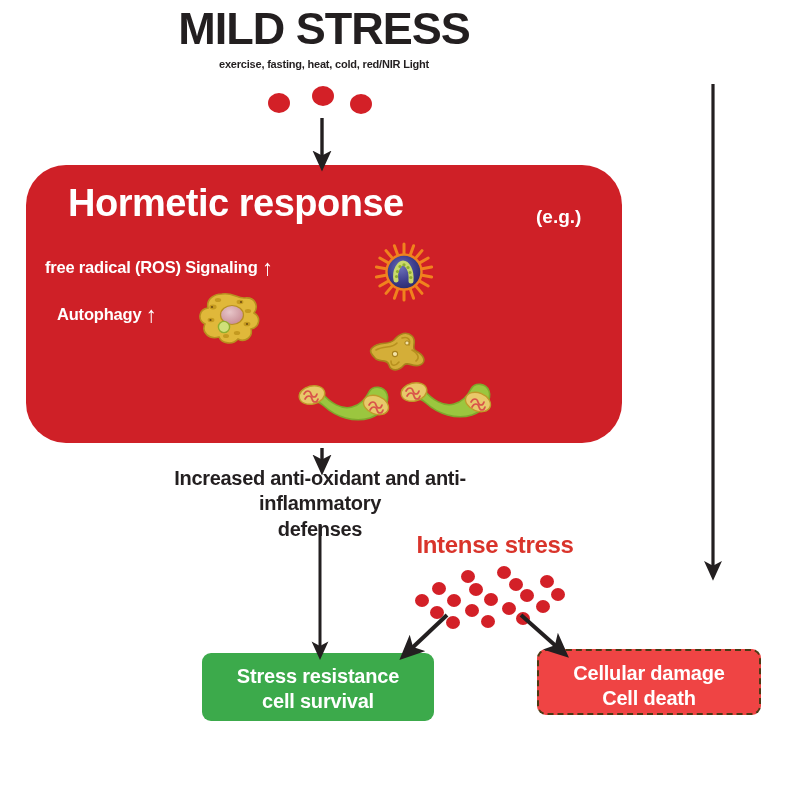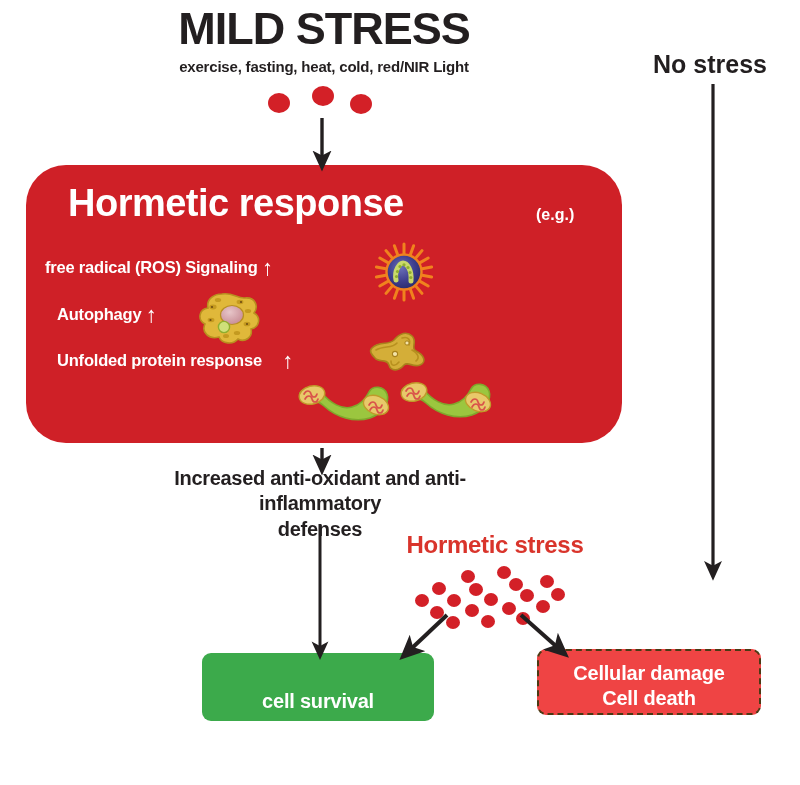--- a/index.html
+++ b/index.html
@@ -26,21 +26,21 @@
     text-align: center;
     font-size: 45px;
     font-weight: bold;
     letter-spacing: -1px;
     color: #231f20;
     line-height: 1;
   }
   #mild-stress-subtitle {
     left: 0; top: 58px; width: 648px;
     text-align: center;
-    font-size: 15px;
+    font-size: 11px;
     font-weight: bold;
     color: #231f20;
     letter-spacing: -0.2px;
   }
   #no-stress-title {
     left: 620px; top: 50px; width: 180px;
     text-align: center;
     font-size: 25px;
     font-weight: bold;
     color: #231f20;
@@ -55,21 +55,21 @@
   }
   #hormetic-heading {
     left: 68px; top: 182px;
     font-size: 38px;
     font-weight: bold;
     color: #ffffff;
     letter-spacing: -0.5px;
   }
   #hormetic-eg {
     left: 536px; top: 206px;
-    font-size: 16px;
+    font-size: 19px;
     font-weight: bold;
     color: #ffffff;
   }
   .horm-item {
     font-size: 16.5px;
     font-weight: bold;
     color: #ffffff;
     white-space: nowrap;
     letter-spacing: -0.2px;
   }
@@ -150,47 +150,42 @@
     pointer-events: none;
   }
 </style>
 </head>
 <body>
 
 <div id="canvas">
 
   <div class="abs" id="mild-stress-title">MILD STRESS</div>
   <div class="abs" id="mild-stress-subtitle">exercise, fasting, heat, cold, red/NIR Light</div>
-  <div class="abs" id="no-stress-title">No stress</div>
 
   <div class="abs" id="mild-stress-dots" style="left:0;top:0;width:800px;height:785px;">
       <div class="dot big" style="left: 268px; top: 93px;"></div>
       <div class="dot big" style="left: 312px; top: 86px;"></div>
       <div class="dot big" style="left: 350px; top: 94px;"></div>
     </div>
 
   <div class="abs" id="hormetic-panel"></div>
   <div class="abs" id="hormetic-heading">Hormetic response</div>
   <div class="abs" id="hormetic-eg">(e.g.)</div>
 
   <div class="abs horm-item" id="item-ros">
     <span>free radical (ROS) Signaling</span>
     <span class="up-arrow-glyph">↑</span>
   </div>
   <div class="abs horm-item" id="item-auto">
     <span>Autophagy</span>
     <span class="up-arrow-glyph">↑</span>
   </div>
-  <div class="abs horm-item" id="item-upr">
-    <span>Unfolded protein response</span>
-    <span class="up-arrow-glyph" style="margin-left:16px">↑</span>
-  </div>
 
   <div class="abs" id="defenses-text"><span>Increased anti-oxidant and anti-inflammatory</span><br><span>defenses</span></div>
-  <div class="abs" id="intense-stress-title">Hormetic stress</div>
+  <div class="abs" id="intense-stress-title">Intense stress</div>
 
   <div class="abs" id="intense-stress-dots" style="left:0;top:0;width:800px;height:785px;">
       <div class="dot small" style="left: 461px; top: 570px;"></div>
       <div class="dot small" style="left: 497px; top: 566px;"></div>
       <div class="dot small" style="left: 432px; top: 582px;"></div>
       <div class="dot small" style="left: 469px; top: 583px;"></div>
       <div class="dot small" style="left: 509px; top: 578px;"></div>
       <div class="dot small" style="left: 540px; top: 575px;"></div>
       <div class="dot small" style="left: 415px; top: 594px;"></div>
       <div class="dot small" style="left: 447px; top: 594px;"></div>
@@ -201,21 +196,21 @@
       <div class="dot small" style="left: 465px; top: 604px;"></div>
       <div class="dot small" style="left: 502px; top: 602px;"></div>
       <div class="dot small" style="left: 536px; top: 600px;"></div>
       <div class="dot small" style="left: 446px; top: 616px;"></div>
       <div class="dot small" style="left: 481px; top: 615px;"></div>
       <div class="dot small" style="left: 516px; top: 612px;"></div>
     </div>
 
   <div class="abs" id="green-box">
     <div class="outcome-label" id="green-label">
-      <br>
+      <span>Stress resistance</span><br>
       <span>cell survival</span>
     </div>
   </div>
   <div class="abs" id="orange-box">
     <div class="outcome-label" id="orange-label">
       <span>Cellular damage</span><br>
       <span>Cell death</span>
     </div>
   </div>
 

